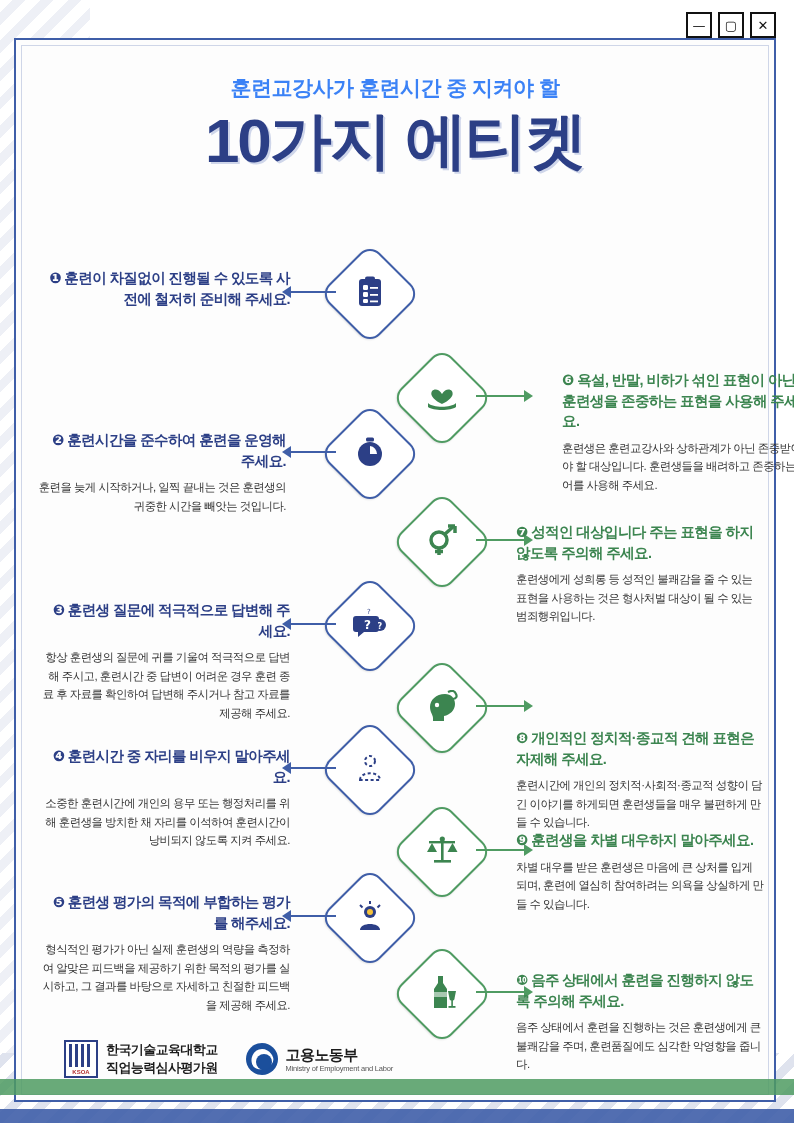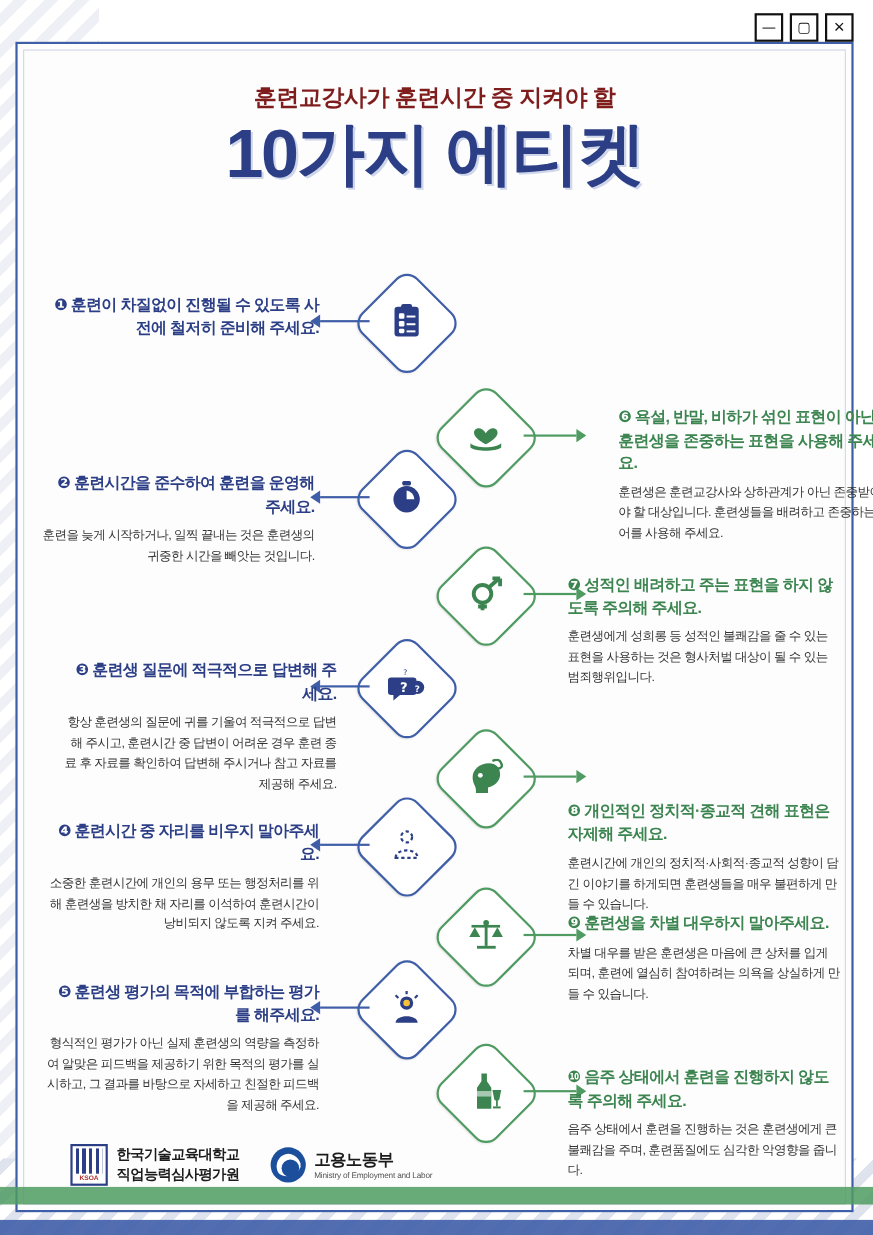--- a/index.html
+++ b/index.html
@@ -110,21 +110,21 @@
   }
 
   
   .head {
     text-align: center;
     padding-top: 34px;
   }
   .head-sub {
     font-size: 21px;
     font-weight: bold;
-    color: #7f1d1d;
+    color: #3b82f6;
     letter-spacing: -0.5px;
   }
   .head-main {
     margin-top: 6px;
     font-size: 62px;
     font-weight: bold;
     color: #2c3f86;
     letter-spacing: -2px;
     line-height: 1.05;
     text-shadow: 2px 2px 0 #cfd6ea;
@@ -461,21 +461,21 @@
   </div>
 
   <div class="item left" style="left:20px; top:390px;">
     <p class="item-title">
       <span class="item-num">❷</span>
       <span>훈련시간을 준수하여 훈련을 운영해 주세요.</span>
     </p>
     <p class="item-body">훈련을 늦게 시작하거나, 일찍 끝내는 것은 훈련생의 귀중한 시간을 빼앗는 것입니다.</p>
   </div>
 
-  <div class="item left" style="left:40px; top:560px;">
+  <div class="item left" style="left:24px; top:560px;">
     <p class="item-title">
       <span class="item-num">❸</span>
       <span>훈련생 질문에 적극적으로 답변해 주세요.</span>
     </p>
     <p class="item-body">항상 훈련생의 질문에 귀를 기울여 적극적으로 답변해 주시고, 훈련시간 중 답변이 어려운 경우 훈련 종료 후 자료를 확인하여 답변해 주시거나 참고 자료를 제공해 주세요.</p>
   </div>
 
   <div class="item left" style="left:24px; top:706px;">
     <p class="item-title">
       <span class="item-num">❹</span>
@@ -496,21 +496,21 @@
     <p class="item-title">
       <span class="item-num">❻</span>
       <span>욕설, 반말, 비하가 섞인 표현이 아닌 훈련생을 존중하는 표현을 사용해 주세요.</span>
     </p>
     <p class="item-body">훈련생은 훈련교강사와 상하관계가 아닌 존중받아야 할 대상입니다. 훈련생들을 배려하고 존중하는 언어를 사용해 주세요.</p>
   </div>
 
   <div class="item right" style="left:500px; top:482px;">
     <p class="item-title">
       <span class="item-num">❼</span>
-      <span>성적인 배려하고 주는 표현을 하지 않도록 주의해 주세요.</span>
+      <span>성적인 대상입니다 주는 표현을 하지 않도록 주의해 주세요.</span>
     </p>
     <p class="item-body">훈련생에게 성희롱 등 성적인 불쾌감을 줄 수 있는 표현을 사용하는 것은 형사처벌 대상이 될 수 있는 범죄행위입니다.</p>
   </div>
 
   <div class="item right" style="left:500px; top:644px;margin-top:44px;">
     <p class="item-title">
       <span class="item-num">❽</span>
       <span>개인적인 정치적·종교적 견해 표현은 자제해 주세요.</span>
     </p>
     <p class="item-body">훈련시간에 개인의 정치적·사회적·종교적 성향이 담긴 이야기를 하게되면 훈련생들을 매우 불편하게 만들 수 있습니다.</p>

